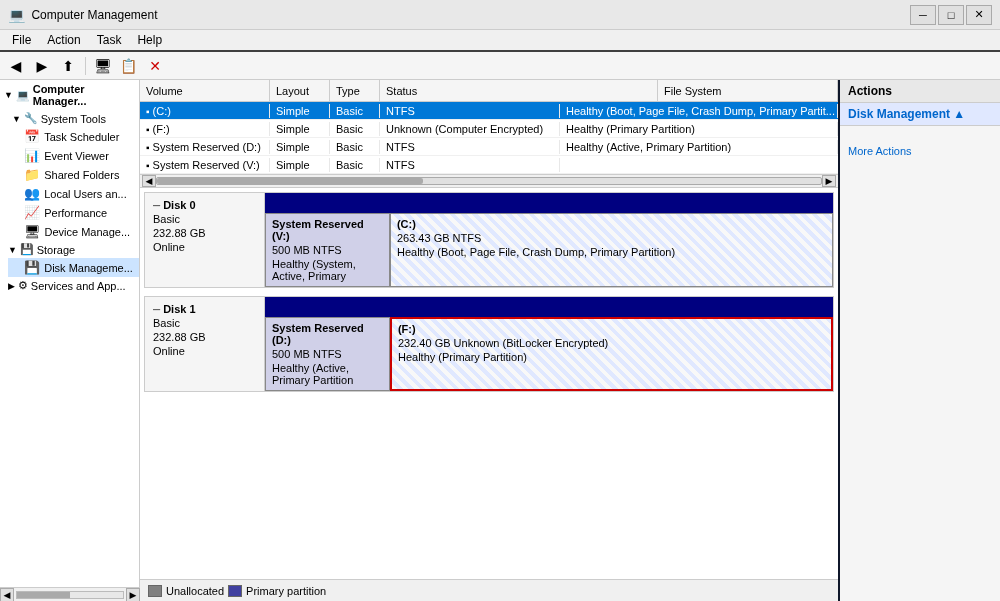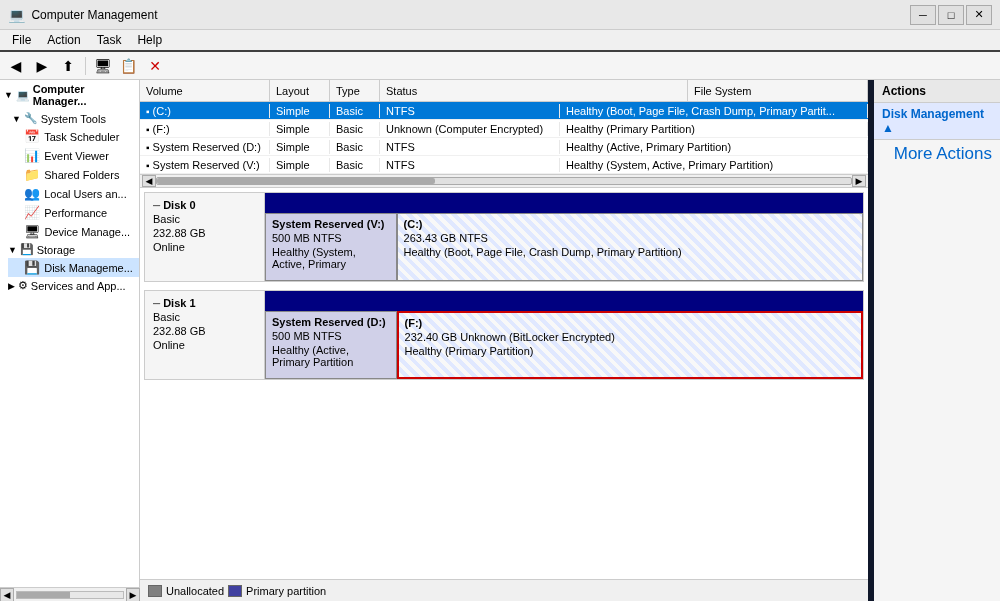--- a/index.html
+++ b/index.html
@@ -246,22 +246,22 @@
         #f8f8f8,
         #f8f8f8 4px,
         #e0e8ff 4px,
         #e0e8ff 8px
       );
     }
     .partition .part-name { font-weight: bold; }
 
     
     .actions-panel {
-      width: 132px;
-      border-left: 6px solid #0f172a;
+      width: 162px;
+      border-left: 2px solid #0f172a;
       background: #f5f5f5;
       flex-shrink: 0;
       padding: 0;
     }
     .actions-header {
       background: #e8e8e8;
       padding: 4px 8px;
       font-weight: bold;
       font-size: 12px;
       border-bottom: 1px solid #ccc;
@@ -271,26 +271,25 @@
       font-size: 12px;
       cursor: pointer;
       color: #0066cc;
       text-decoration: none;
       display: block;
       background: #e0e8ff;
       border-bottom: 1px solid #ccc;
       font-weight: bold;
     }
     .action-item-secondary {
-      padding: 4px 8px;
-      font-size: 17px;
+      padding: 19px 8px;
+      font-size: 11px;
       cursor: pointer;
       color: #0066cc;
       display: block;
-      text-align: right;
     }
 
     
     .legend-bar {
       height: 22px;
       background: #f0f0f0;
       border-top: 1px solid #ccc;
       display: flex;
       align-items: center;
       padding: 0 8px;
@@ -479,21 +478,20 @@
         <div class="table-cell" style="flex:1;">Healthy (Active, Primary Partition)</div>
       </div>
 
       <div class="table-row">
         <div class="table-cell" style="width:130px;">
           <span style="font-size:10px;">▪</span> System Reserved (V:)
         </div>
         <div class="table-cell" style="width:60px;">Simple</div>
         <div class="table-cell" style="width:50px;">Basic</div>
         <div class="table-cell" style="width:180px;">NTFS</div>
-        <div class="table-cell" style="flex:1;">Healthy (System, Active, Primary Partition)</div>
       </div>
     </div>
 
     <div class="scroll-area">
       <div style="width:14px;height:12px;border:1px solid #aaa;background:#e0e0e0;font-size:9px;display:flex;align-items:center;justify-content:center;cursor:pointer;">◀</div>
       <div class="scroll-track">
         <div class="scroll-thumb"></div>
       </div>
       <div style="width:14px;height:12px;border:1px solid #aaa;background:#e0e0e0;font-size:9px;display:flex;align-items:center;justify-content:center;cursor:pointer;">▶</div>
     </div>

